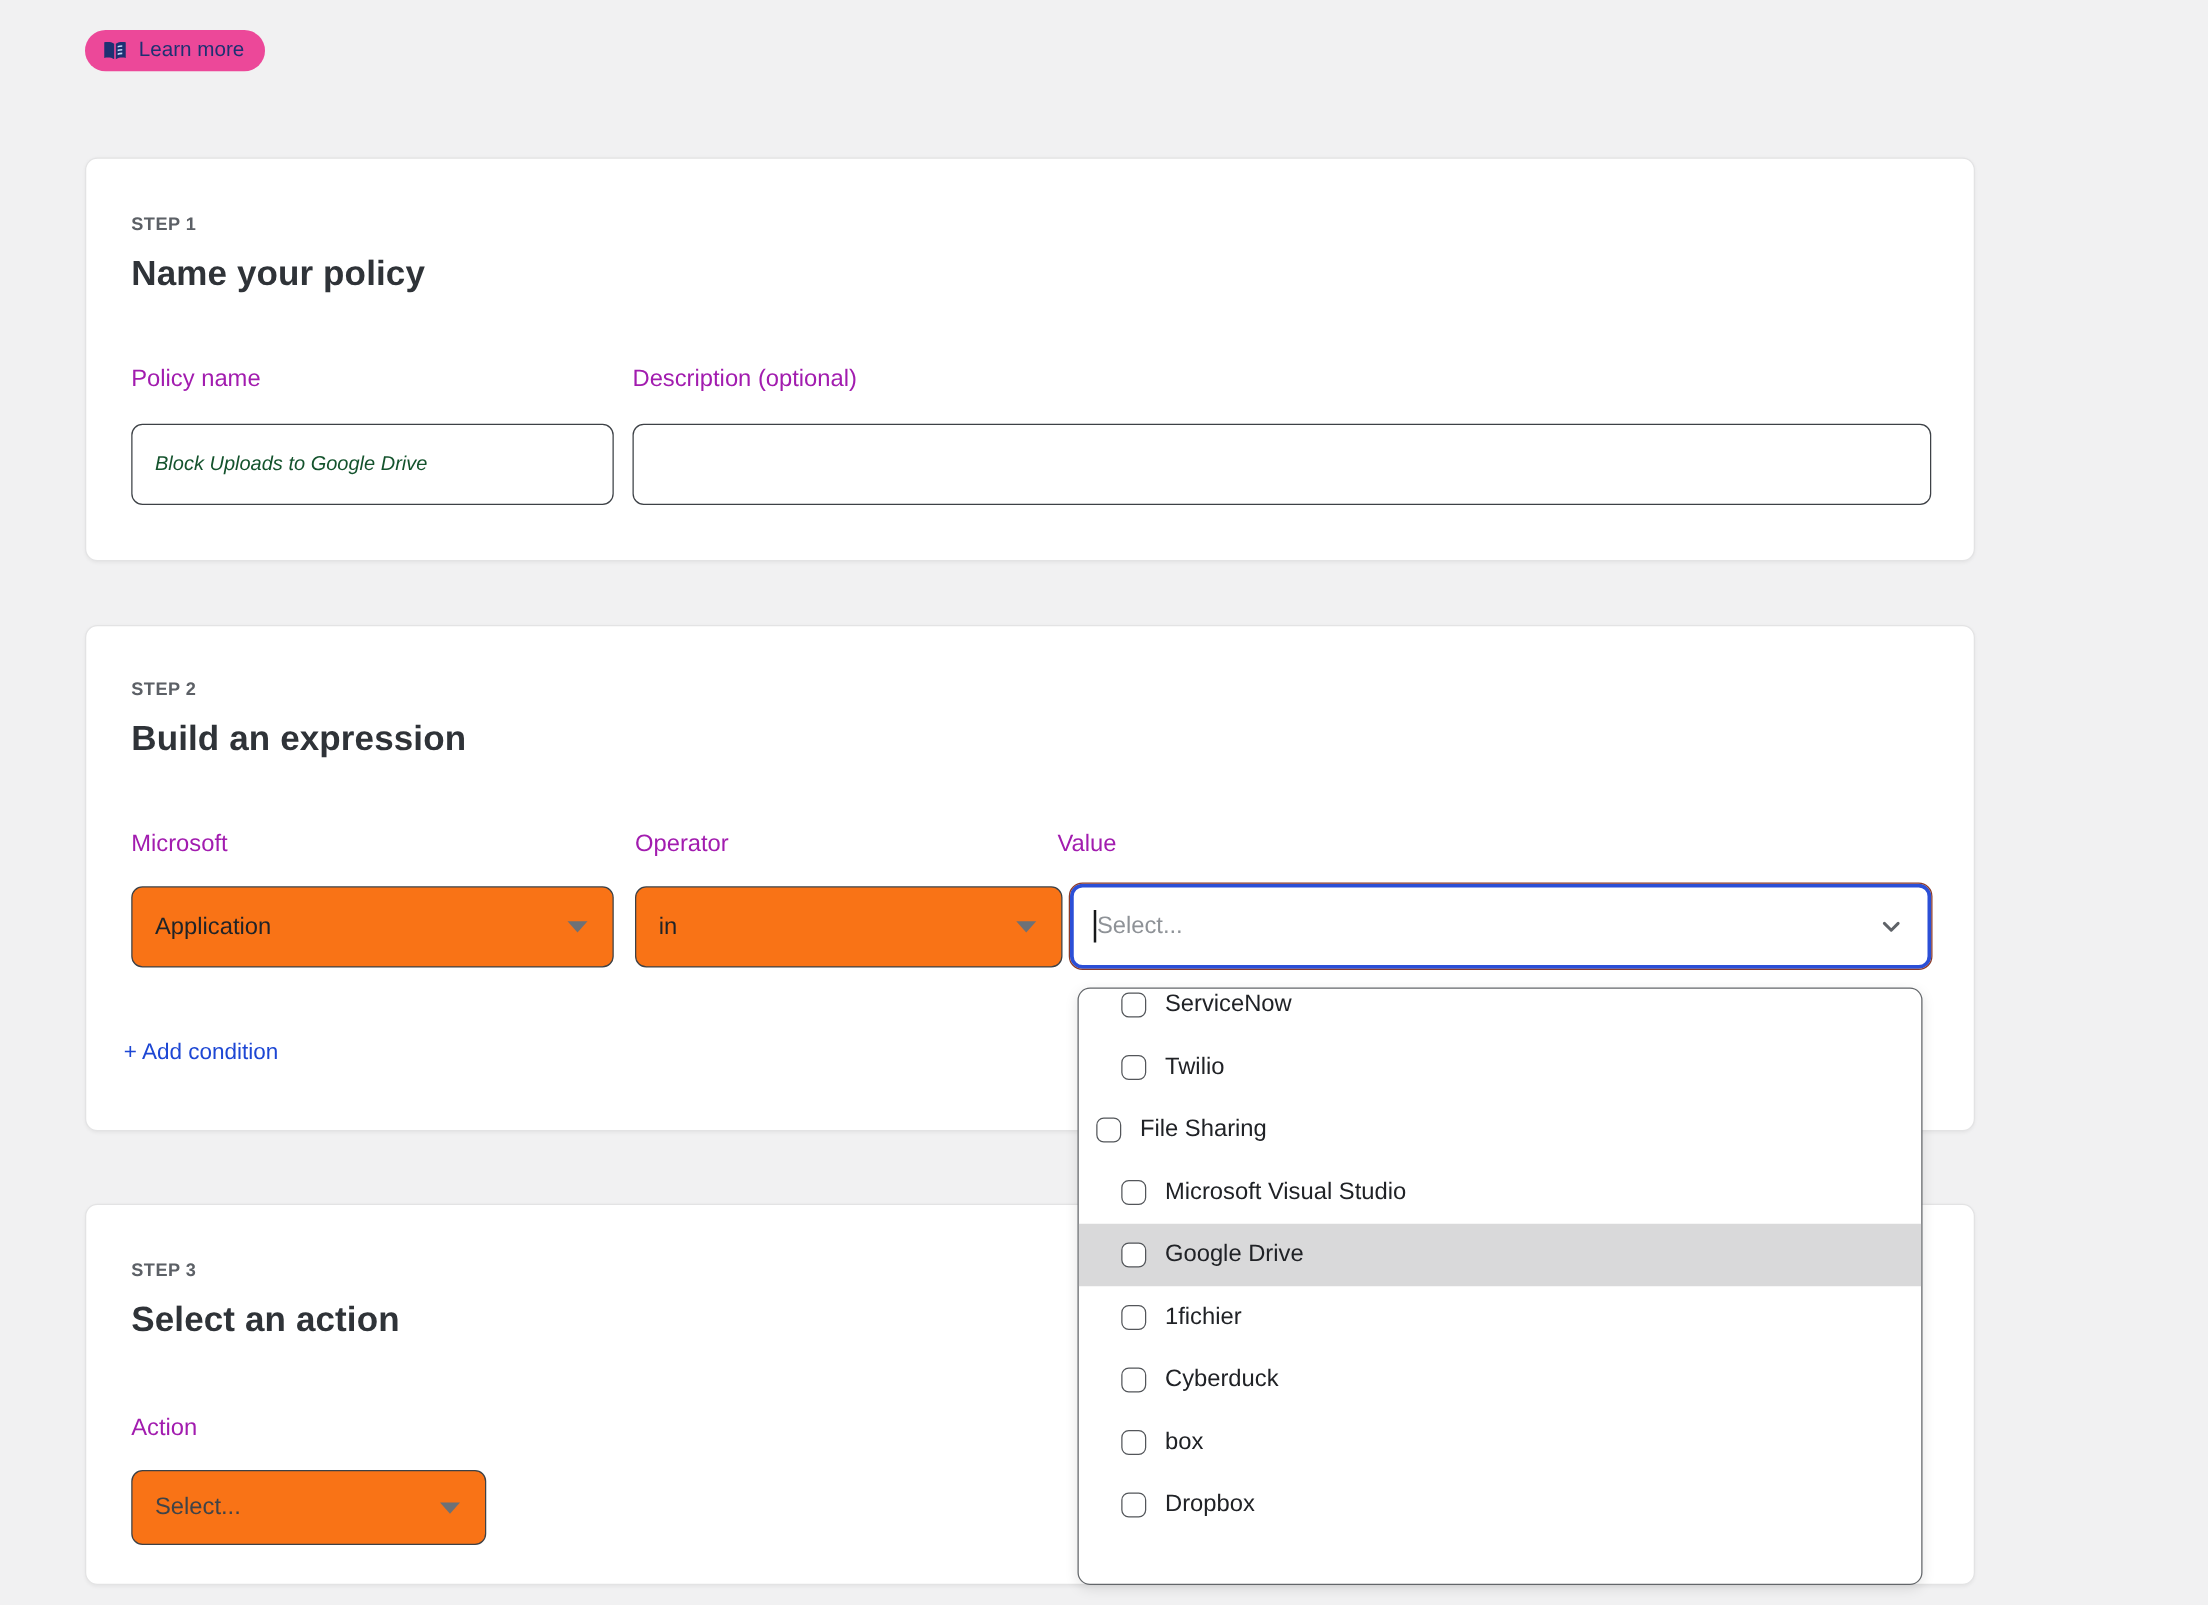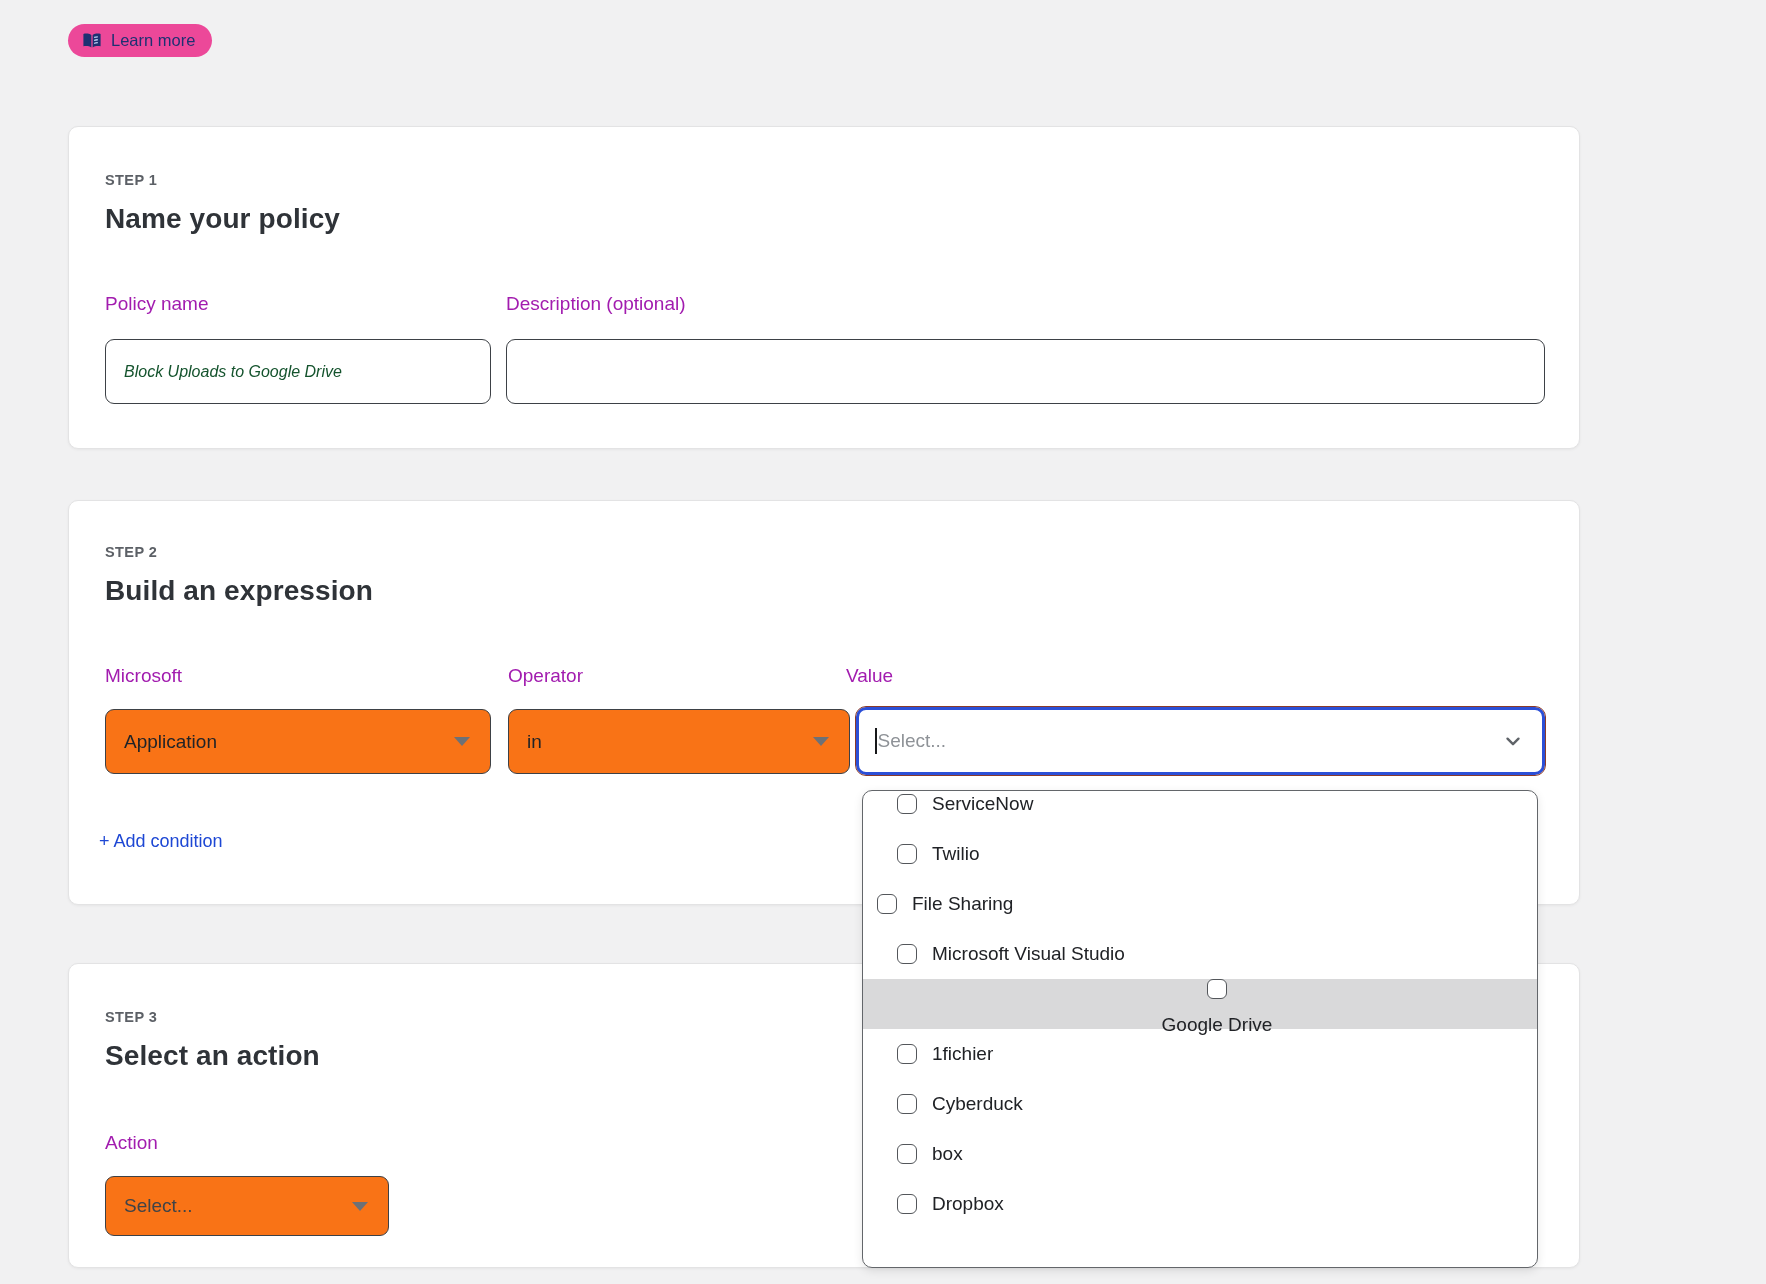--- a/index.html
+++ b/index.html
@@ -117,21 +117,21 @@
     position: absolute; left: 862px; top: 790px; width: 676px; height: 478px;
     background: #fff; border: 1px solid #63666a; border-radius: 10px;
     overflow: hidden; z-index: 10;
     box-shadow: 0 3px 10px rgba(0,0,0,0.10);
   }
   .dd-row {
     height: 50px; display: flex; align-items: center; gap: 15px;
     padding-left: 34px; cursor: pointer; font-size: 19px; color: #202226;
   }
   .dd-row.category { padding-left: 14px; }
-  .dd-row.highlighted { background: #d9d9da; flex-direction: column; }
+  .dd-row.highlighted { background: #d9d9da; }
   .dd-row.clipped-top { margin-top: -12px; }
   .cbx {
     width: 20px; height: 20px; flex: none;
     border: 1.5px solid #53565a; border-radius: 6px; background: #fff;
   }
 </style>
 </head>
 <body>
 
 <div class="canvas">

